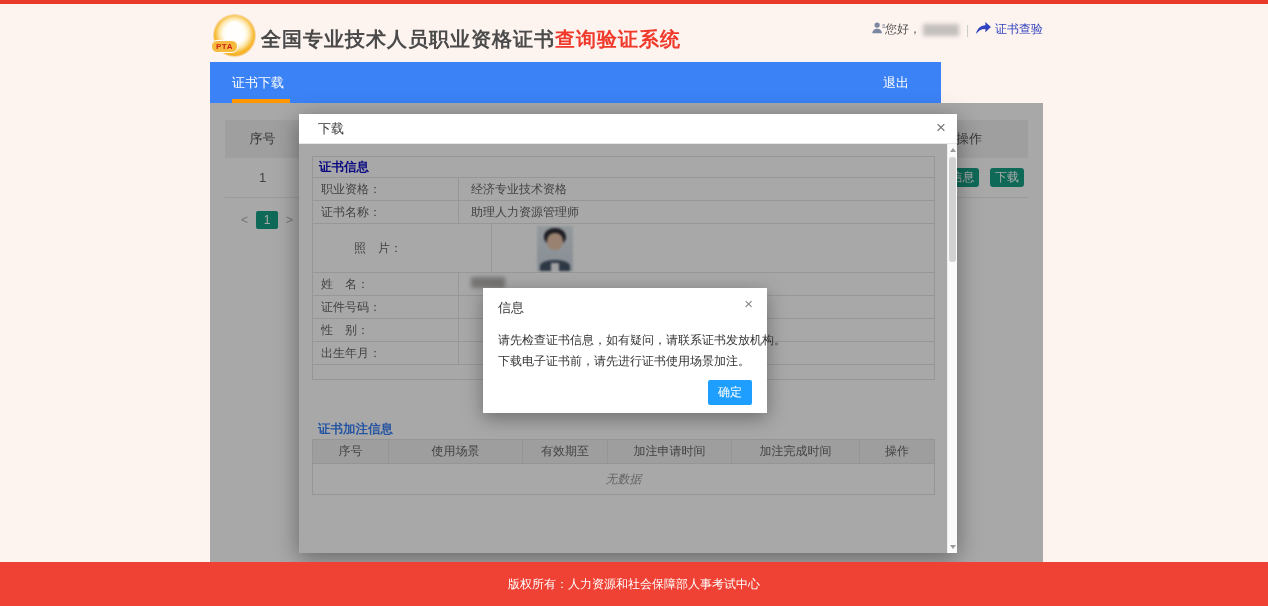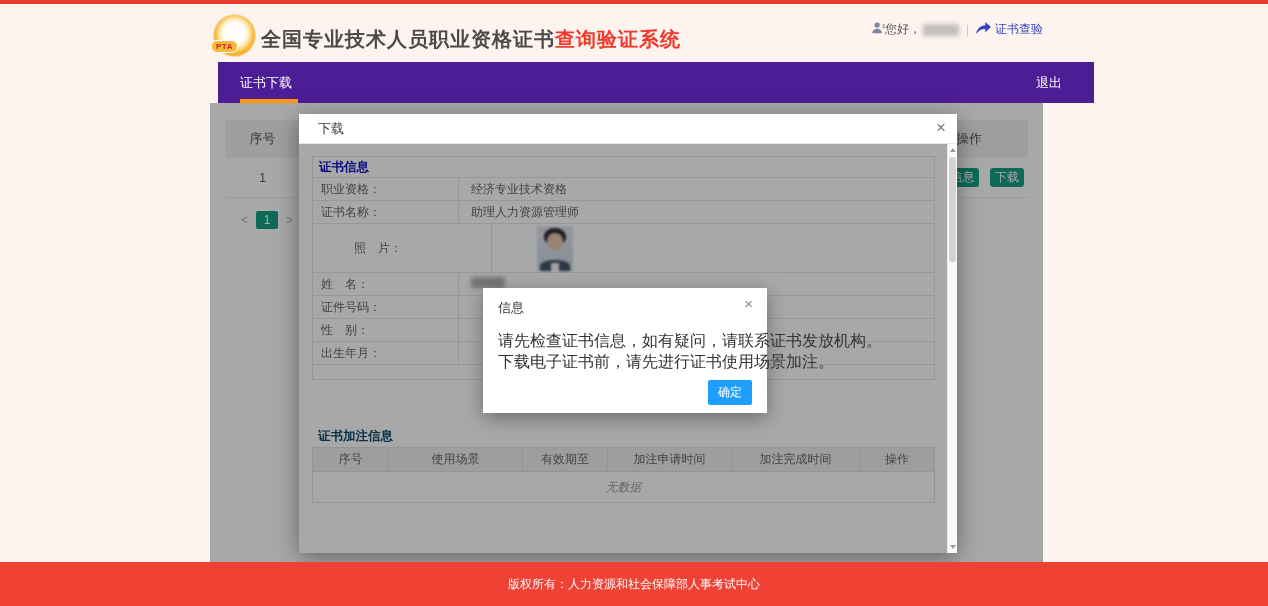--- a/index.html
+++ b/index.html
@@ -24,21 +24,21 @@
   .page-title { position:absolute; left:261px; top:26px; font-size:20px; font-weight:bold; color:#4a4a4a; letter-spacing:1px; white-space:nowrap; }
   .page-title .red { color:#f0392b; }
 
   .userbar { position:absolute; top:21px; right:225px; display:flex; align-items:center; font-size:12px; color:#555; }
   .userbar .sep { color:#c9c9c9; margin:0 7px; }
   .redacted-name { display:inline-block; width:36px; height:12px; background:#c3bfbc; border-radius:1px; filter:blur(2px); margin-left:2px; }
   .verify-link { color:#3244bf; text-decoration:none; margin-left:4px; }
   .icon-svg { display:inline-block; vertical-align:middle; }
 
   
-  .navbar { position:absolute; left:210px; top:62px; width:876px; height:41px; background:#4c1d95;margin-left:8px; }
+  .navbar { position:absolute; left:210px; top:62px; width:731px; height:41px; background:#3b82f6; }
   .nav-tab { position:absolute; left:22px; top:0; height:41px; line-height:41px; color:#fff; font-size:13px; cursor:pointer; }
   .nav-indicator { position:absolute; left:22px; bottom:0; width:58px; height:4px; background:#ff9800; }
   .nav-logout { position:absolute; right:32px; top:0; height:41px; line-height:41px; color:#fff; font-size:13px; cursor:pointer; }
 
   
   .content-card { position:absolute; left:210px; top:103px; width:833px; height:459px; background:#fff; z-index:5; }
   .bg-table { margin:17px 15px 0 15px; }
   .bg-thead { height:38px; background:#f2f2f2; display:flex; align-items:center; font-size:13px; color:#555; }
   .bg-row  { height:40px; border-bottom:1px solid #ececec; display:flex; align-items:center; font-size:13px; color:#666; }
   .col-index { width:75px; text-align:center; }
@@ -74,21 +74,21 @@
 
   .photo { width:36px; height:45px; background:linear-gradient(#dfe8ee, #cfd9e2); position:relative; overflow:hidden; filter:blur(1px); }
   .photo .hair { position:absolute; top:2px; left:7px; width:22px; height:17px; background:#2c2c34; border-radius:50% 50% 42% 42%; }
   .photo .face { position:absolute; top:7px; left:10px; width:16px; height:17px; background:#e9c6aa; border-radius:46%; }
   .photo .bust { position:absolute; bottom:-2px; left:3px; width:30px; height:13px; background:#46566a; border-radius:45% 45% 0 0; }
   .photo .shirt { position:absolute; bottom:-1px; left:14px; width:8px; height:9px; background:#f2f4f6; }
   .name-blur { width:34px; height:11px; background:#b6b3b0; filter:blur(2px); border-radius:1px; }
 
   .action-btn { margin:4px 0 0 183px; width:87px; height:16px; background:#1E9FFF; border:none; border-radius:2px; cursor:pointer; }
 
-  .anno-title { margin-top:24px; height:19px; line-height:19px; color:#0c4a6e; font-weight:bold; font-size:12.5px; padding-left:6px;font-family:Liberation Mono, monospace; }
+  .anno-title { margin-top:16px; height:19px; line-height:19px; color:#3b82f6; font-weight:bold; font-size:12.5px; padding-left:6px; }
   .anno-table { border:1px solid #e3e3e3; }
   .anno-head { display:flex; background:#f0f0f0; height:23px; align-items:center; font-size:12px; color:#666; }
   .anno-head .c { text-align:center; border-right:1px solid #e3e3e3; height:100%; line-height:23px; }
   .anno-head .c:last-child { border-right:none; }
   .c1{width:76px;} .c2{width:134px;} .c3{width:85px;} .c4{width:124px;} .c5{width:128px;} .c6{flex:1;}
   .anno-empty { height:31px; line-height:31px; text-align:center; color:#9a9a9a; font-size:12px; border-top:1px solid #e3e3e3;font-style:italic; }
 
   
   .modal-dim { position:absolute; top:30px; left:0; right:10px; bottom:0; background:rgba(0,0,0,0.34); z-index:40; }
 
@@ -96,21 +96,21 @@
   .modal-scrollbar { position:absolute; top:30px; right:0; bottom:0; width:10px; background:#fafafa; border-left:1px solid #ededed; z-index:45; cursor:pointer; }
   .sb-up { position:absolute; top:4px; left:2px; width:0; height:0; border-left:3px solid transparent; border-right:3px solid transparent; border-bottom:4px solid #9a9a9a; }
   .sb-down { position:absolute; bottom:4px; left:2px; width:0; height:0; border-left:3px solid transparent; border-right:3px solid transparent; border-top:4px solid #9a9a9a; }
   .sb-thumb { position:absolute; top:13px; left:1px; width:7px; height:105px; background:#d2d2d2; border-radius:3px; cursor:pointer; }
 
   
   .info-modal { position:absolute; left:483px; top:288px; width:284px; height:125px; background:#fff; z-index:100;
                 box-shadow:0 5px 18px rgba(0,0,0,0.35); }
   .im-title { position:absolute; left:15px; top:11px; font-size:13px; color:#333; }
   .im-close { position:absolute; right:14px; top:7px; font-size:15px; color:#8a8a8a; cursor:pointer; }
-  .im-msg { position:absolute; left:15px; top:42px; font-size:16px; color:#333; line-height:21px; white-space:nowrap; }
+  .im-msg { position:absolute; left:15px; top:42px; font-size:12px; color:#333; line-height:21px; white-space:nowrap; }
   .im-confirm { position:absolute; right:15px; bottom:8px; width:44px; height:25px; background:#1E9FFF; color:#fff;
                 font-size:12px; border:none; border-radius:2px; cursor:pointer; font-family:inherit; }
 
   
   .footer { position:absolute; left:0; top:562px; width:1268px; height:44px; background:#ef4134;
             color:#fff; font-size:12px; text-align:center; line-height:44px; z-index:60; }
 </style>
 </head>
 <body>
 

